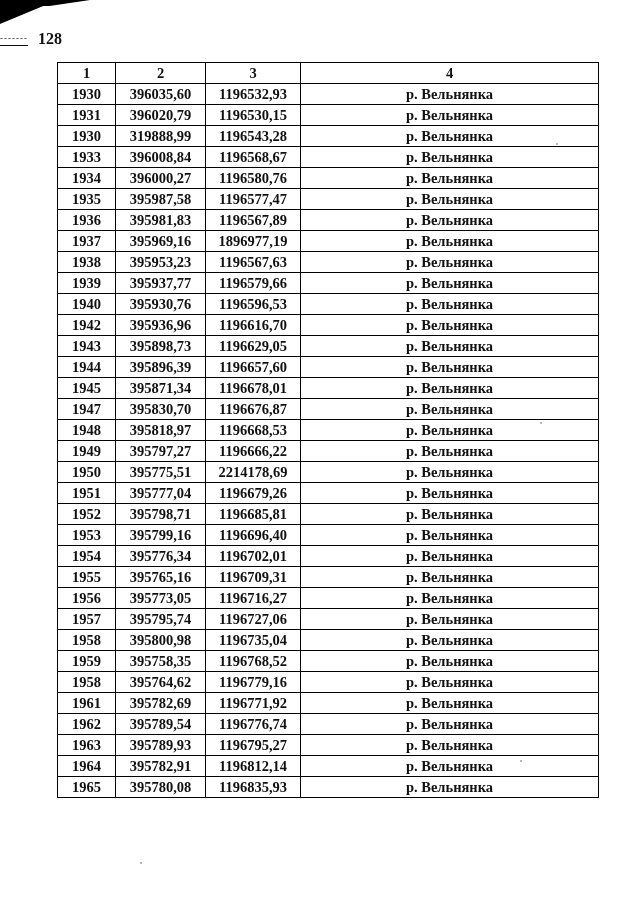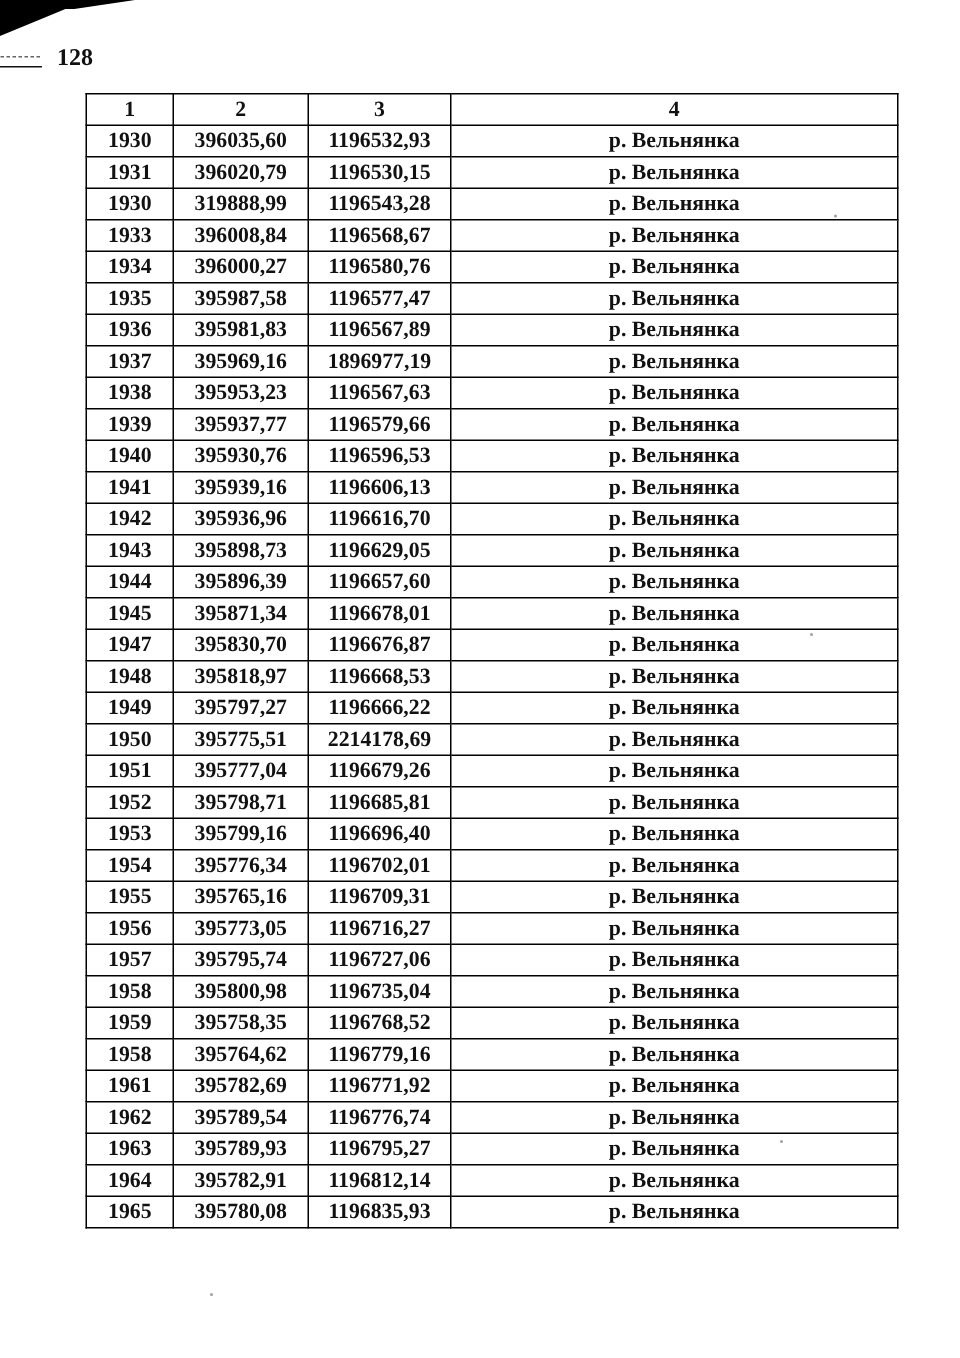--- a/index.html
+++ b/index.html
@@ -182,26 +182,20 @@
         <td>1196579,66</td>
         <td>р. Вельнянка</td>
       </tr>
       <tr>
         <td>1940</td>
         <td>395930,76</td>
         <td>1196596,53</td>
         <td>р. Вельнянка</td>
       </tr>
       <tr>
-        <td>1941</td>
-        <td>395939,16</td>
-        <td>1196606,13</td>
-        <td>р. Вельнянка</td>
-      </tr>
-      <tr>
         <td>1942</td>
         <td>395936,96</td>
         <td>1196616,70</td>
         <td>р. Вельнянка</td>
       </tr>
       <tr>
         <td>1943</td>
         <td>395898,73</td>
         <td>1196629,05</td>
         <td>р. Вельнянка</td>

